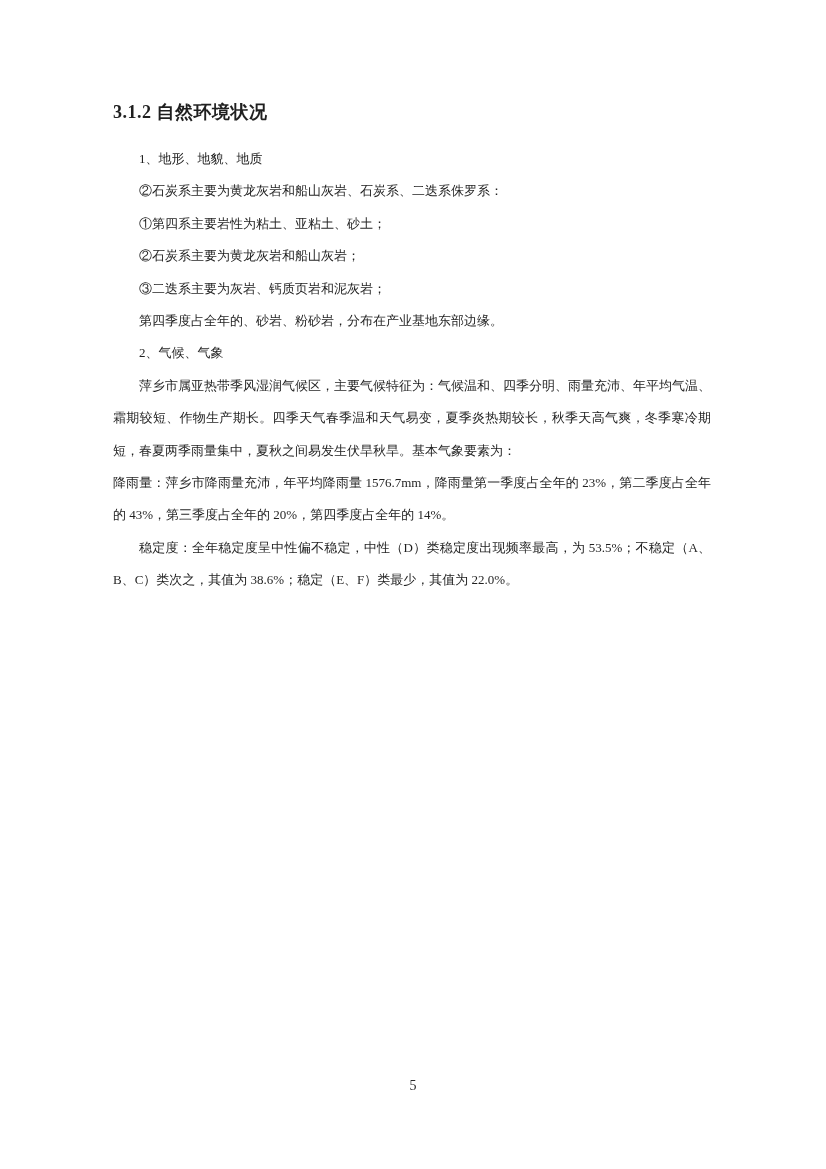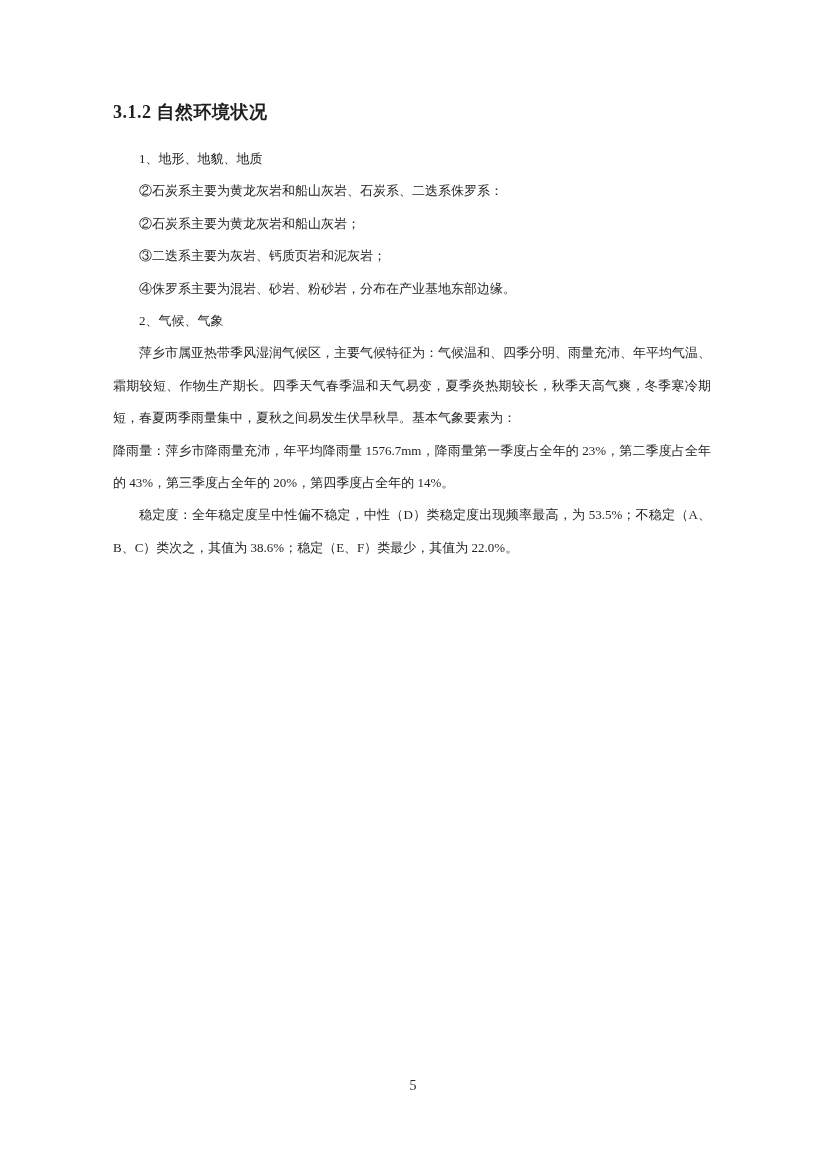--- a/index.html
+++ b/index.html
@@ -58,26 +58,27 @@
 <div class="page">
   <div class="content">
 
     <h1 class="heading">3.1.2 自然环境状况</h1>
 
     <p class="para">1、地形、地貌、地质</p>
 
 
     <p class="para">②石炭系主要为黄龙灰岩和船山灰岩、石炭系、二迭系侏罗系：</p>
 
+    <p class="para">①第四系主要岩性为粘土、亚粘土、砂土；</p>
 
     <p class="para">②石炭系主要为黄龙灰岩和船山灰岩；</p>
 
     <p class="para">③二迭系主要为灰岩、钙质页岩和泥灰岩；</p>
 
-    <p class="para">④侏罗系主要为混岩、砂岩、粉砂岩，分布在产业基地东部边缘。</p>
+    <p class="para">第四季度占全年的、砂岩、粉砂岩，分布在产业基地东部边缘。</p>
 
     <p class="para">2、气候、气象</p>
 
     <p class="para">萍乡市属亚热带季风湿润气候区，主要气候特征为：气候温和、四季分明、雨量充沛、年平均气温、霜期较短、作物生产期长。四季天气春季温和天气易变，夏季炎热期较长，秋季天高气爽，冬季寒冷期短，春夏两季雨量集中，夏秋之间易发生伏旱秋旱。基本气象要素为：</p>
 
 
     <p class="para no-indent">降雨量：萍乡市降雨量充沛，年平均降雨量 1576.7mm，降雨量第一季度占全年的 23%，第二季度占全年的 43%，第三季度占全年的 20%，第四季度占全年的 14%。</p>
 
 
 

